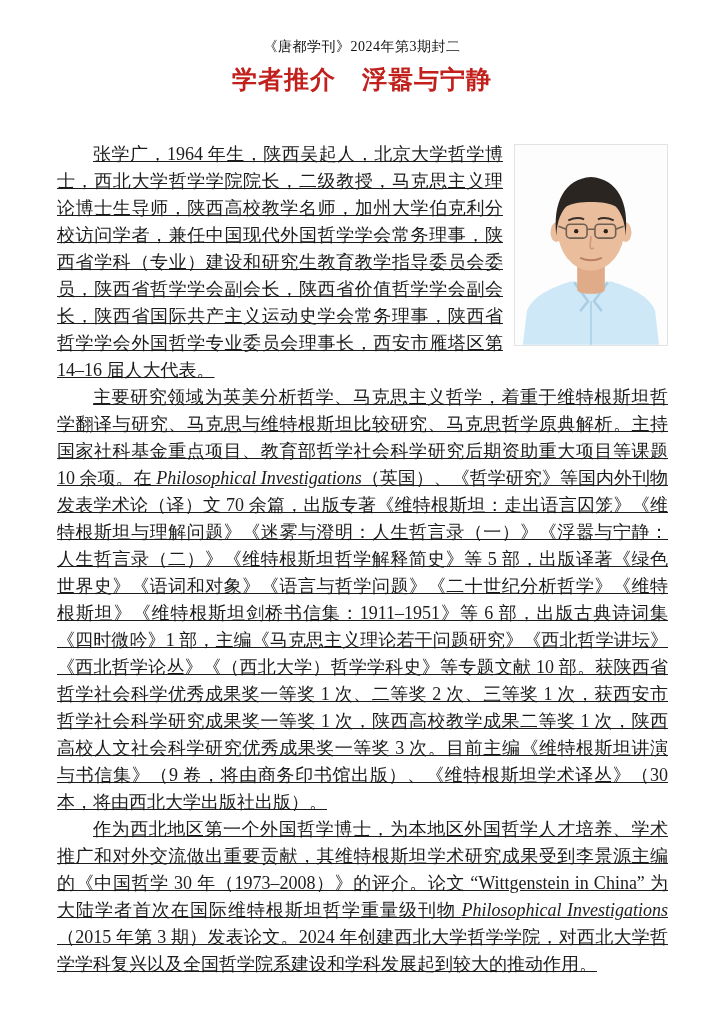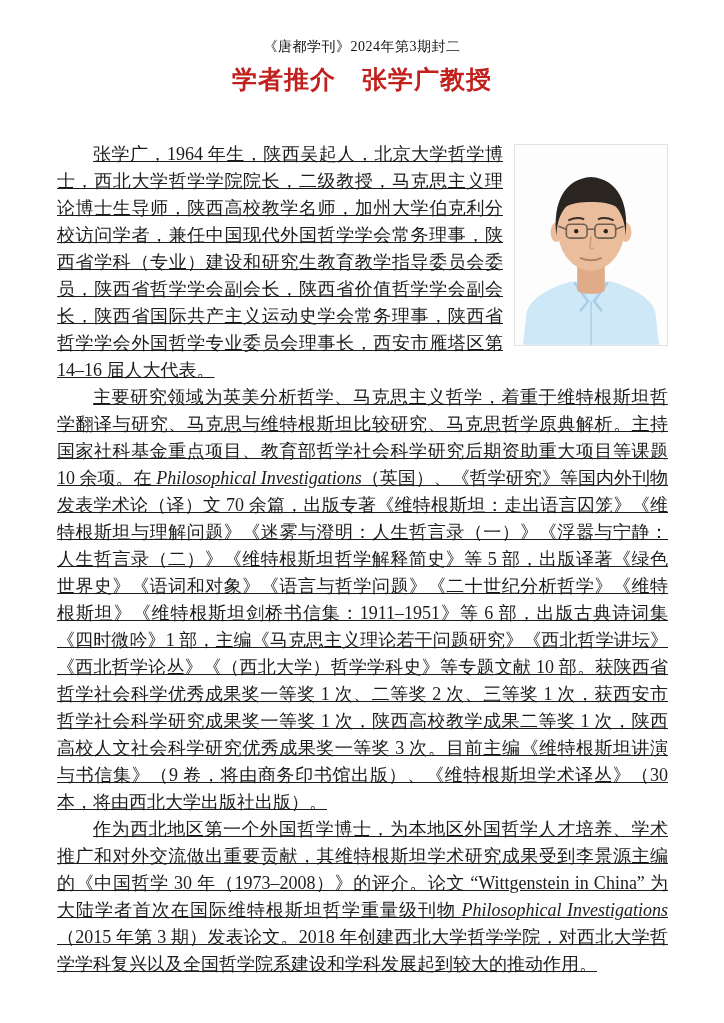--- a/index.html
+++ b/index.html
@@ -42,21 +42,21 @@
   }
   .photo svg { display: block; width: 100%; height: 100%; }
 </style>
 </head>
 <body>
 
 <div class="page">
 
   <div class="header">
     <div class="journal-line">《唐都学刊》2024年第3期封二</div>
-    <div class="feature-title">学者推介　张学广教授</div>
+    <div class="feature-title">学者推介　浮嚣与宁静</div>
   </div>
 
   <div class="body">
 
     <figure class="photo">
       <svg viewBox="0 0 154 202" xmlns="http://www.w3.org/2000/svg">
 
         <rect x="0" y="0" width="154" height="202" fill="#fdfdfd"></rect>
 
         <path d="M8,202 L12,168 C18,152 38,144 56,138 L98,138 C116,144 136,152 142,168 L146,202 Z" fill="#cfe8f7"></path>
@@ -85,16 +85,16 @@
         <circle cx="92" cy="87" r="2.2" fill="#2b2018"></circle>
 
         <path d="M77,92 L76,103 Q77,106 80,104" fill="none" stroke="#cf9a78" stroke-width="1.6"></path>
 
         <path d="M66,114 Q77,119 88,114" fill="none" stroke="#b97e66" stroke-width="2"></path>
       </svg>
     </figure>
 
     <p class="para"><span>张学广，1964 年生，陕西吴起人，北京大学哲学博士，西北大学哲学学院院长，二级教授，马克思主义理论博士生导师，陕西高校教学名师，加州大学伯克利分校访问学者，兼任中国现代外国哲学学会常务理事，陕西省学科（专业）建设和研究生教育教学指导委员会委员，陕西省哲学学会副会长，陕西省价值哲学学会副会长，陕西省国际共产主义运动史学会常务理事，陕西省哲学学会外国哲学专业委员会理事长，西安市雁塔区第 14–16 届人大代表。</span></p>
     <p class="para"><span>主要研究领域为英美分析哲学、马克思主义哲学，着重于维特根斯坦哲学翻译与研究、马克思与维特根斯坦比较研究、马克思哲学原典解析。主持国家社科基金重点项目、教育部哲学社会科学研究后期资助重大项目等课题 10 余项。在 </span><span class="em-italic">Philosophical Investigations</span><span>（英国）、《哲学研究》等国内外刊物发表学术论（译）文 70 余篇，出版专著《维特根斯坦：走出语言囚笼》《维特根斯坦与理解问题》《迷雾与澄明：人生哲言录（一）》《浮嚣与宁静：人生哲言录（二）》《维特根斯坦哲学解释简史》等 5 部，出版译著《绿色世界史》《语词和对象》《语言与哲学问题》《二十世纪分析哲学》《维特根斯坦》《维特根斯坦剑桥书信集：1911–1951》等 6 部，出版古典诗词集《四时微吟》1 部，主编《马克思主义理论若干问题研究》《西北哲学讲坛》《西北哲学论丛》《（西北大学）哲学学科史》等专题文献 10 部。获陕西省哲学社会科学优秀成果奖一等奖 1 次、二等奖 2 次、三等奖 1 次，获西安市哲学社会科学研究成果奖一等奖 1 次，陕西高校教学成果二等奖 1 次，陕西高校人文社会科学研究优秀成果奖一等奖 3 次。目前主编《维特根斯坦讲演与书信集》（9 卷，将由商务印书馆出版）、《维特根斯坦学术译丛》（30 本，将由西北大学出版社出版）。</span></p>
-    <p class="para"><span>作为西北地区第一个外国哲学博士，为本地区外国哲学人才培养、学术推广和对外交流做出重要贡献，其维特根斯坦学术研究成果受到李景源主编的《中国哲学 30 年（1973–2008）》的评介。论文 “Wittgenstein in China” 为大陆学者首次在国际维特根斯坦哲学重量级刊物 </span><span class="em-italic">Philosophical Investigations</span><span>（2015 年第 3 期）发表论文。2018 年创建西北大学哲学学院，对西北大学哲学学科复兴以及全国哲学院系建设和学科发展起到较大的推动作用。</span></p>
+    <p class="para"><span>作为西北地区第一个外国哲学博士，为本地区外国哲学人才培养、学术推广和对外交流做出重要贡献，其维特根斯坦学术研究成果受到李景源主编的《中国哲学 30 年（1973–2008）》的评介。论文 “Wittgenstein in China” 为大陆学者首次在国际维特根斯坦哲学重量级刊物 </span><span class="em-italic">Philosophical Investigations</span><span>（2015 年第 3 期）发表论文。2024 年创建西北大学哲学学院，对西北大学哲学学科复兴以及全国哲学院系建设和学科发展起到较大的推动作用。</span></p>
 
   </div>
 </div>
 
 </body></html>

